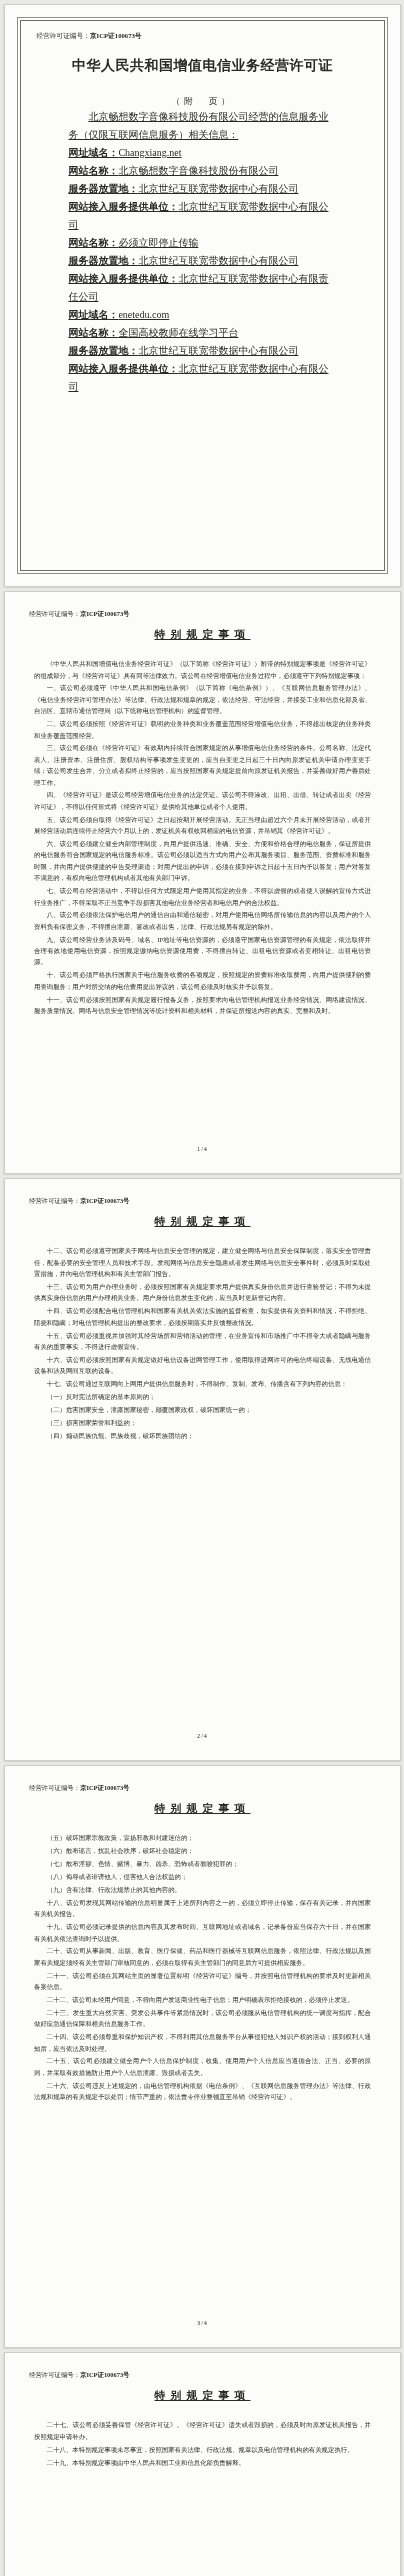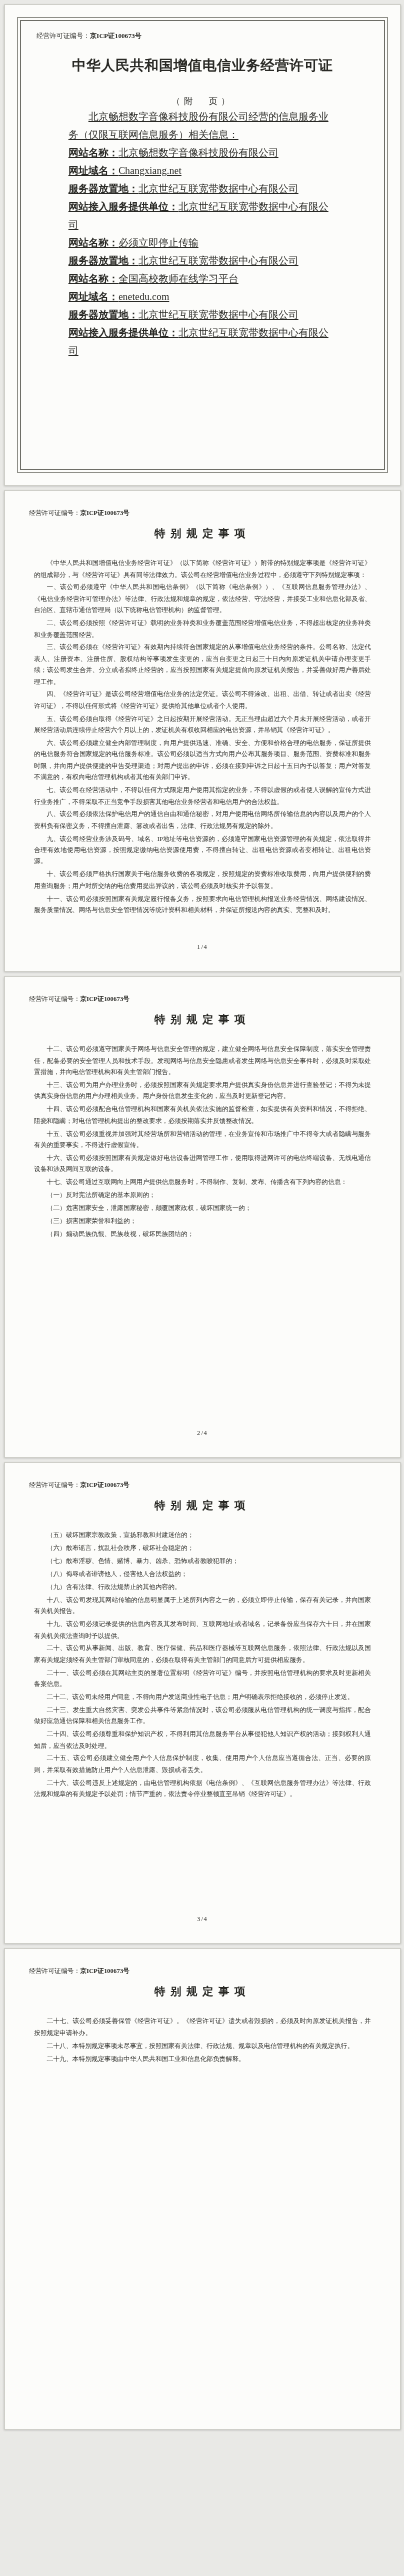--- a/index.html
+++ b/index.html
@@ -7,21 +7,21 @@
   body {
     width: 405px;
     background: #e9e9e6;
     font-family: "Liberation Serif", "DejaVu Serif", serif;
     color: #2a2a26;
   }
   .stack { padding-top: 4.1px; }
 
   .page {
     width: 397px;
-    height: 482px;
+    height: 583px;
     margin: 0 auto 4.1px;
     background: #fcfcfa;
     border: 0.5px solid #cfcfc9;
     box-shadow: 0 0.5px 2.1px rgba(0,0,0,.22);
     position: relative;
     overflow: hidden;
   }
 
   
   .frame-outer { position: absolute; inset: 12.4px; border: 0.5px solid #8f8f88; }
@@ -35,21 +35,21 @@
   .cover-subtitle { text-align: center; font-size: 8.8px; letter-spacing: 3.6px; margin-top: 21px; }
   .cover-body { margin-top: 0; padding: 0 32px; font-size: 10px; line-height: 1.8; text-decoration: underline; }
   .cover-intro { margin: 0; text-indent: 2em; }
   .entry .lbl { font-weight: bold; }
 
   
   .prov-header { position: absolute; top: 17.5px; left: 24px; font-size: 6.4px; }
   .prov-header .num { font-weight: bold; }
   .prov-title {
     position: absolute; top: 36px; left: 0; right: 0; margin: 0;
-    text-align: center; font-size: 10.8px; font-weight: bold; letter-spacing: 5.2px;
+    text-align: center; font-size: 10.8px; font-weight: bold; letter-spacing: 5.2px; text-decoration: underline;
   }
   .prov-body {
     position: absolute; top: 66px; left: 29px; right: 29px;
     font-size: 6.4px; line-height: 1.78; text-align: justify;
   }
   .para { margin: 0 0 1.5px; text-indent: 2em; }
   .prov-footer {
     position: absolute; bottom: 21.6px; left: 0; right: 0;
     text-align: center; font-size: 6.2px; letter-spacing: 1px;
   }
@@ -63,28 +63,29 @@
     <div class="frame-outer">
       <div class="frame-inner">
         <div class="cover-header">
           <span>经营许可证编号：</span><span class="num">京ICP证100673号</span>
         </div>
         <h1 class="cover-title">中华人民共和国增值电信业务经营许可证</h1>
         <div class="cover-subtitle">（附　页）</div>
         <div class="cover-body">
           <p class="cover-intro">北京畅想数字音像科技股份有限公司经营的信息服务业务（仅限互联网信息服务）相关信息：</p>
           <div id="cover-entries">
+              <div class="entry"><span class="lbl">网址域名：</span><span>Changxiang.net</span></div>
               <div class="entry"><span class="lbl">网站名称：</span><span>北京畅想数字音像科技股份有限公司</span></div>
-              <div class="entry"><span class="lbl">网址域名：</span><span>Changxiang.net</span></div>
               <div class="entry"><span class="lbl">服务器放置地：</span><span>北京世纪互联宽带数据中心有限公司</span></div>
               <div class="entry"><span class="lbl">网站接入服务提供单位：</span><span>北京世纪互联宽带数据中心有限公司</span></div>
               <div class="entry"><span class="lbl">网站名称：</span><span>必须立即停止传输</span></div>
               <div class="entry"><span class="lbl">服务器放置地：</span><span>北京世纪互联宽带数据中心有限公司</span></div>
+              <div class="entry"><span class="lbl">网站接入服务提供单位：</span><span>北京世纪互联宽带数据中心有限责任公司</span></div>
+              <div class="entry"><span class="lbl">网址域名：</span><span>enetedu.com</span></div>
               <div class="entry"><span class="lbl">网站名称：</span><span>全国高校教师在线学习平台</span></div>
-              <div class="entry"><span class="lbl">网址域名：</span><span>enetedu.com</span></div>
               <div class="entry"><span class="lbl">服务器放置地：</span><span>北京世纪互联宽带数据中心有限公司</span></div>
               <div class="entry"><span class="lbl">网站接入服务提供单位：</span><span>北京世纪互联宽带数据中心有限公司</span></div>
             </div>
         </div>
       </div>
     </div>
   </div>
 
   <div class="page">
     <div class="prov-header">

